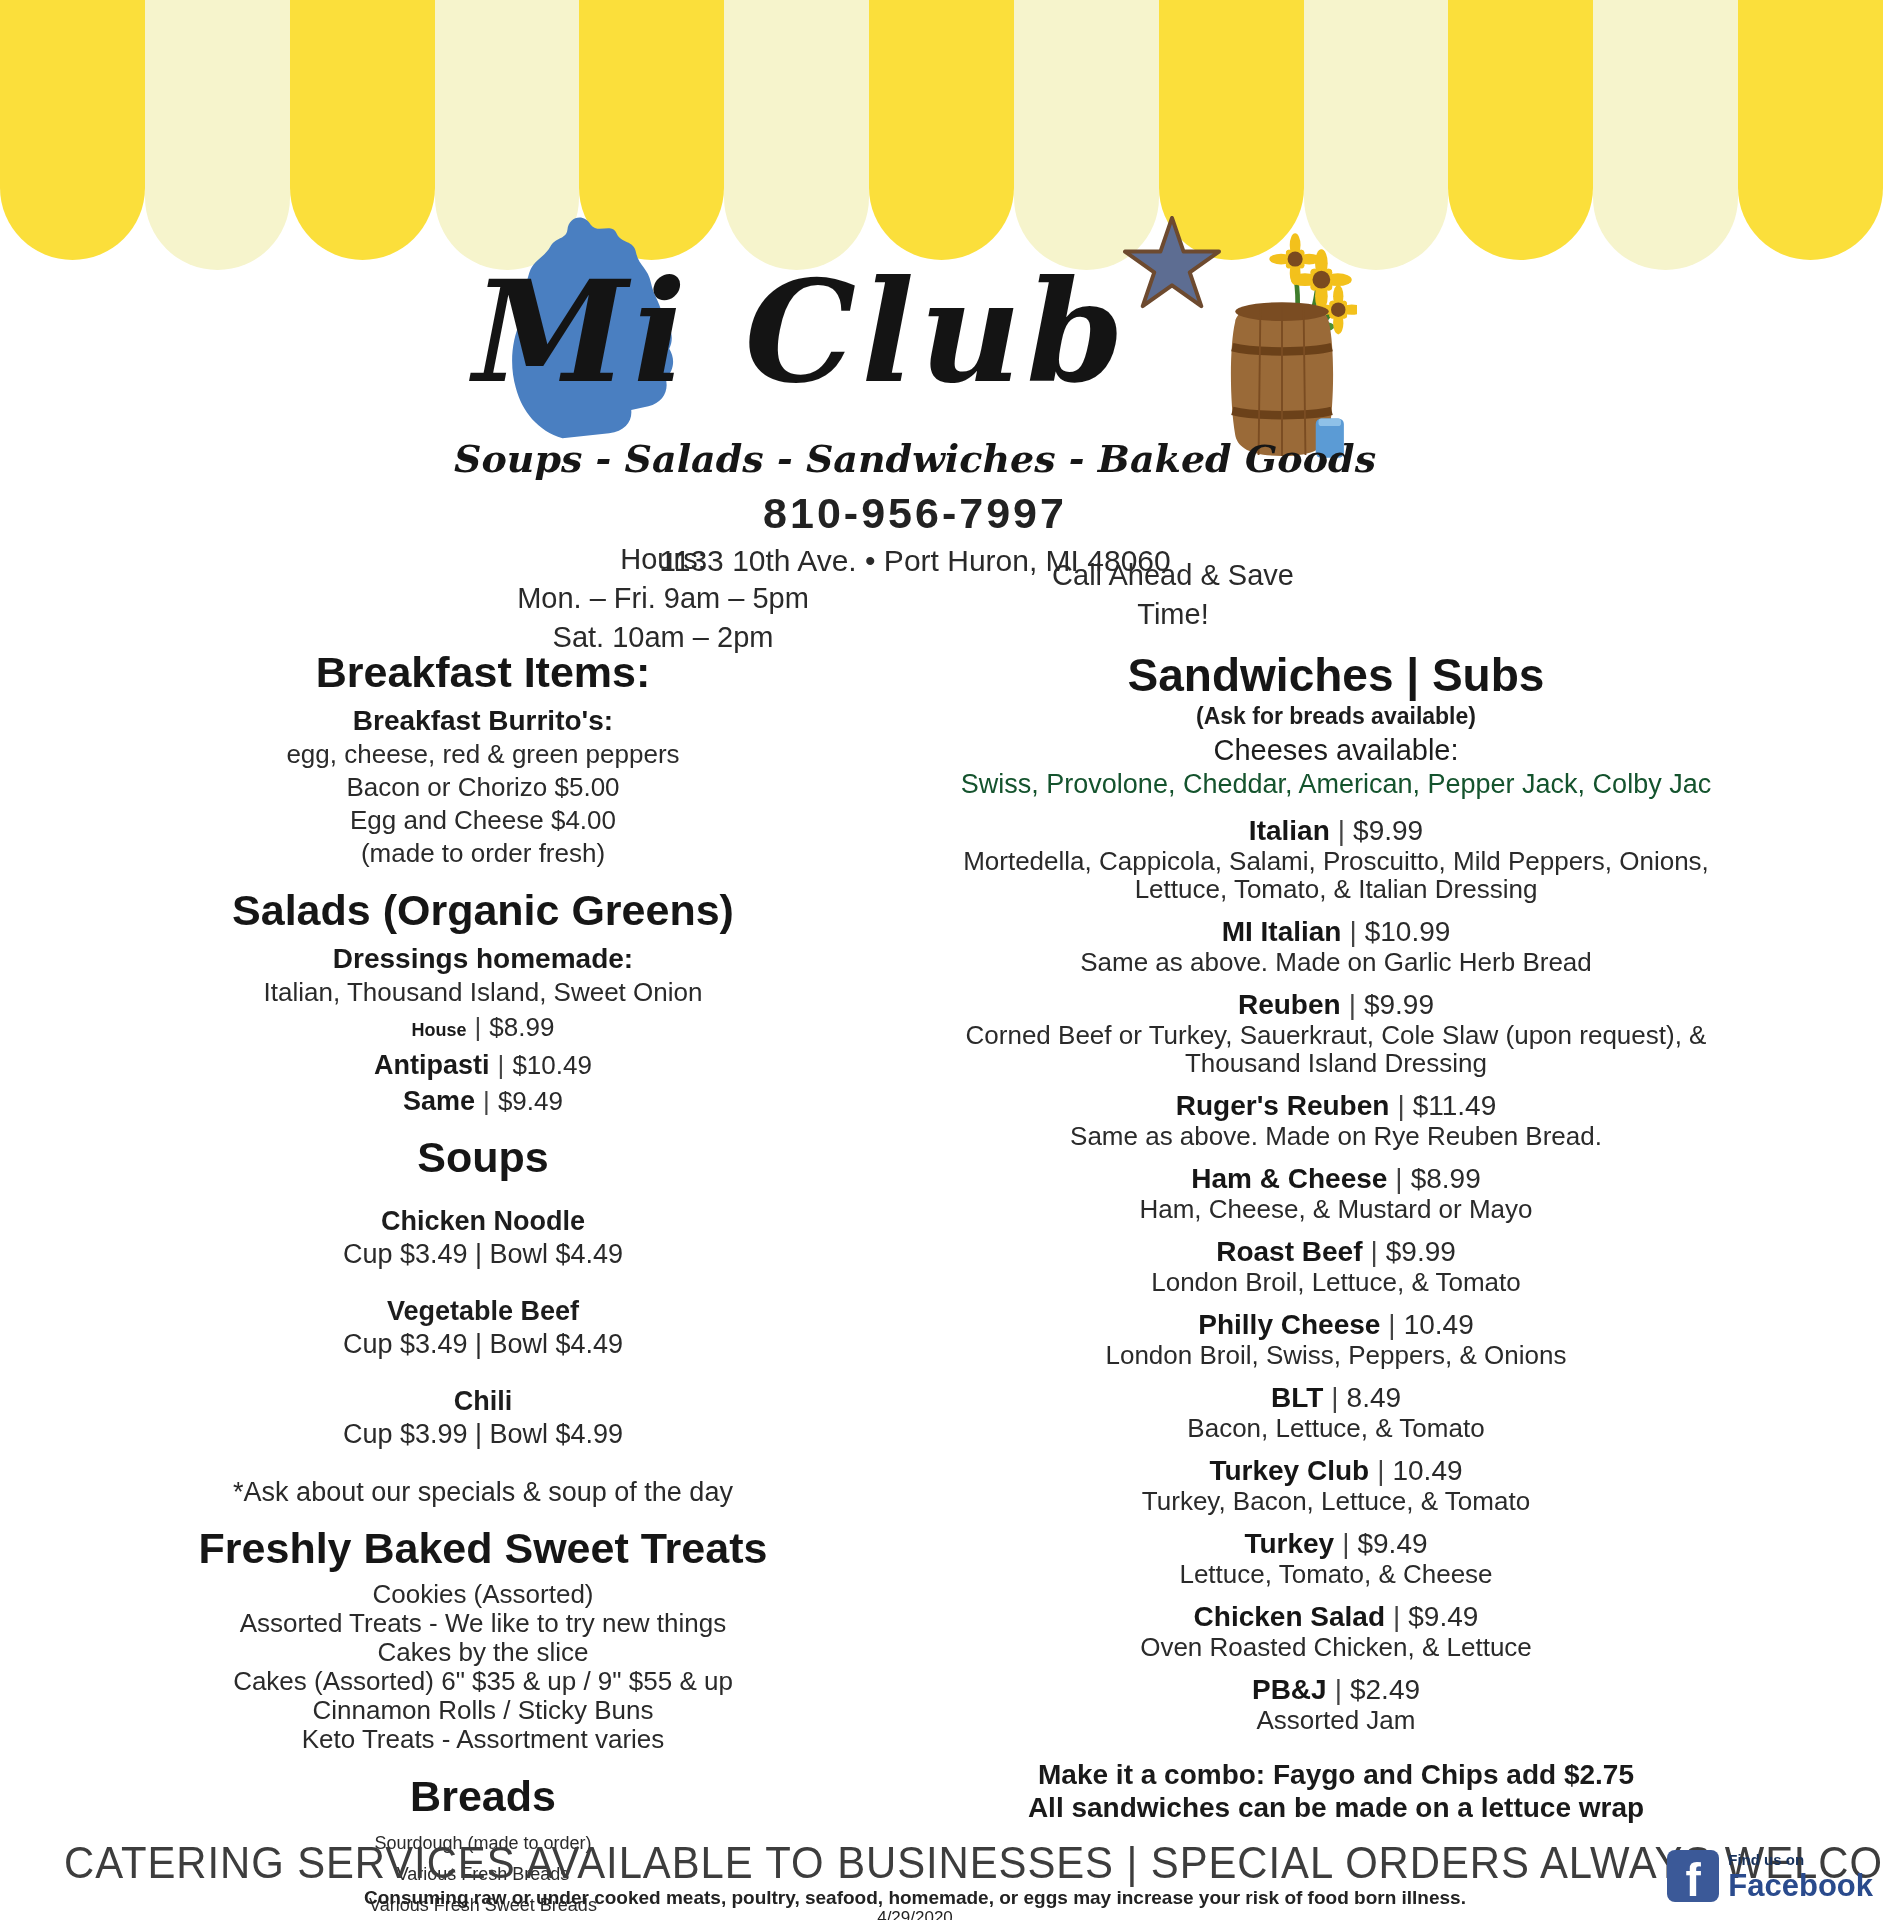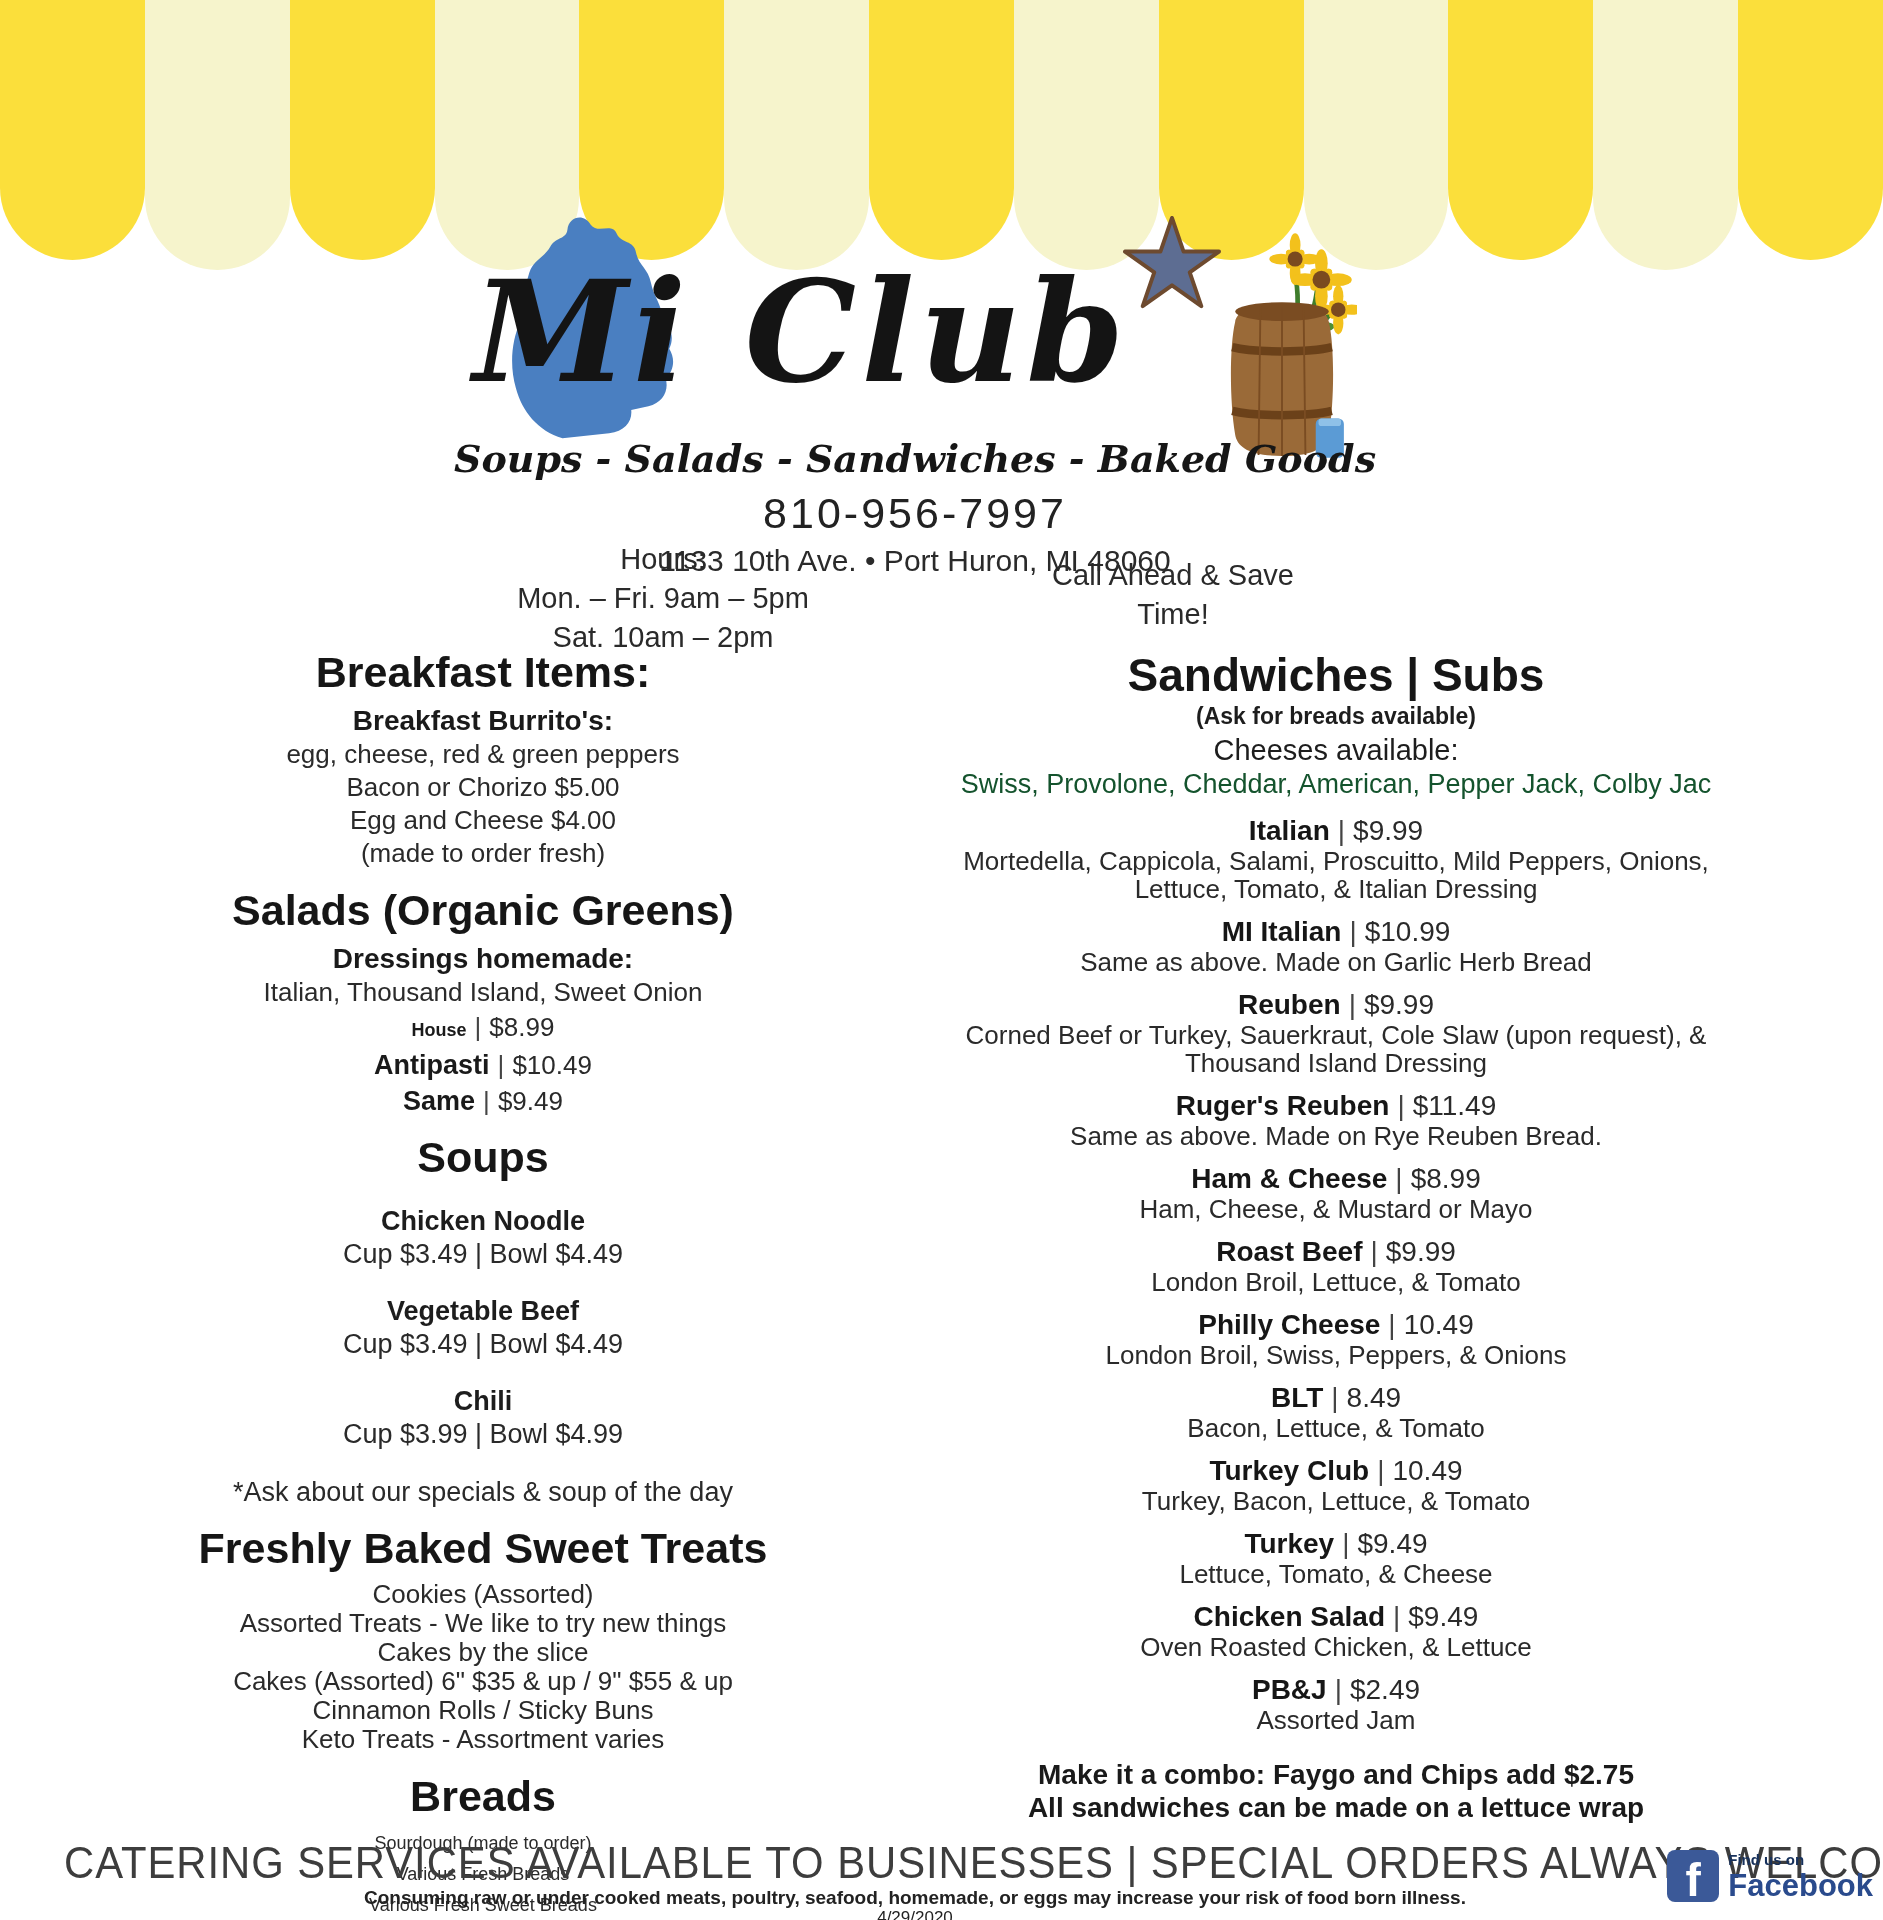--- a/index.html
+++ b/index.html
@@ -14,21 +14,21 @@
   .header{position:absolute;top:228px;left:0;width:1830px;text-align:center;}
   .logo-row{display:flex;align-items:center;justify-content:center;height:208px;}
   .logo-wrap{position:relative;display:inline-block;}
   .mitten{position:absolute;left:-20px;top:-40px;width:300px;height:270px;z-index:0;}
   .logo-text{position:relative;z-index:1;font-family:"DejaVu Serif",serif;font-style:italic;
              font-weight:700;font-size:140px;letter-spacing:5px;color:#141414;white-space:nowrap;}
   .star{position:absolute;right:-92px;top:-34px;width:98px;height:98px;z-index:2;}
   .barrel{margin-left:78px;width:150px;height:240px;margin-top:36px;}
   .tagline{font-family:"DejaVu Serif",serif;font-style:italic;font-weight:700;font-size:38px;
            margin-top:0px;color:#161616;}
-  .phone{font-size:43px;font-weight:400;letter-spacing:3px;margin-top:8px;color:#222;text-align:center;}
+  .phone{font-size:43px;font-weight:700;letter-spacing:3px;margin-top:8px;color:#222;text-align:center;}
   .address{font-size:30px;margin-top:6px;color:#2a2a2a;}
   
   .hours{position:absolute;top:540px;left:363px;width:600px;text-align:center;
          font-size:29px;line-height:39px;color:#2a2a2a;}
   .call-ahead{position:absolute;top:556px;left:873px;width:600px;text-align:center;
          font-size:29px;line-height:39px;color:#2a2a2a;}
   
   .col{position:absolute;text-align:center;}
   .col-left{top:648px;left:83px;width:800px;}
   .col-right{top:650px;left:936px;width:800px;}

